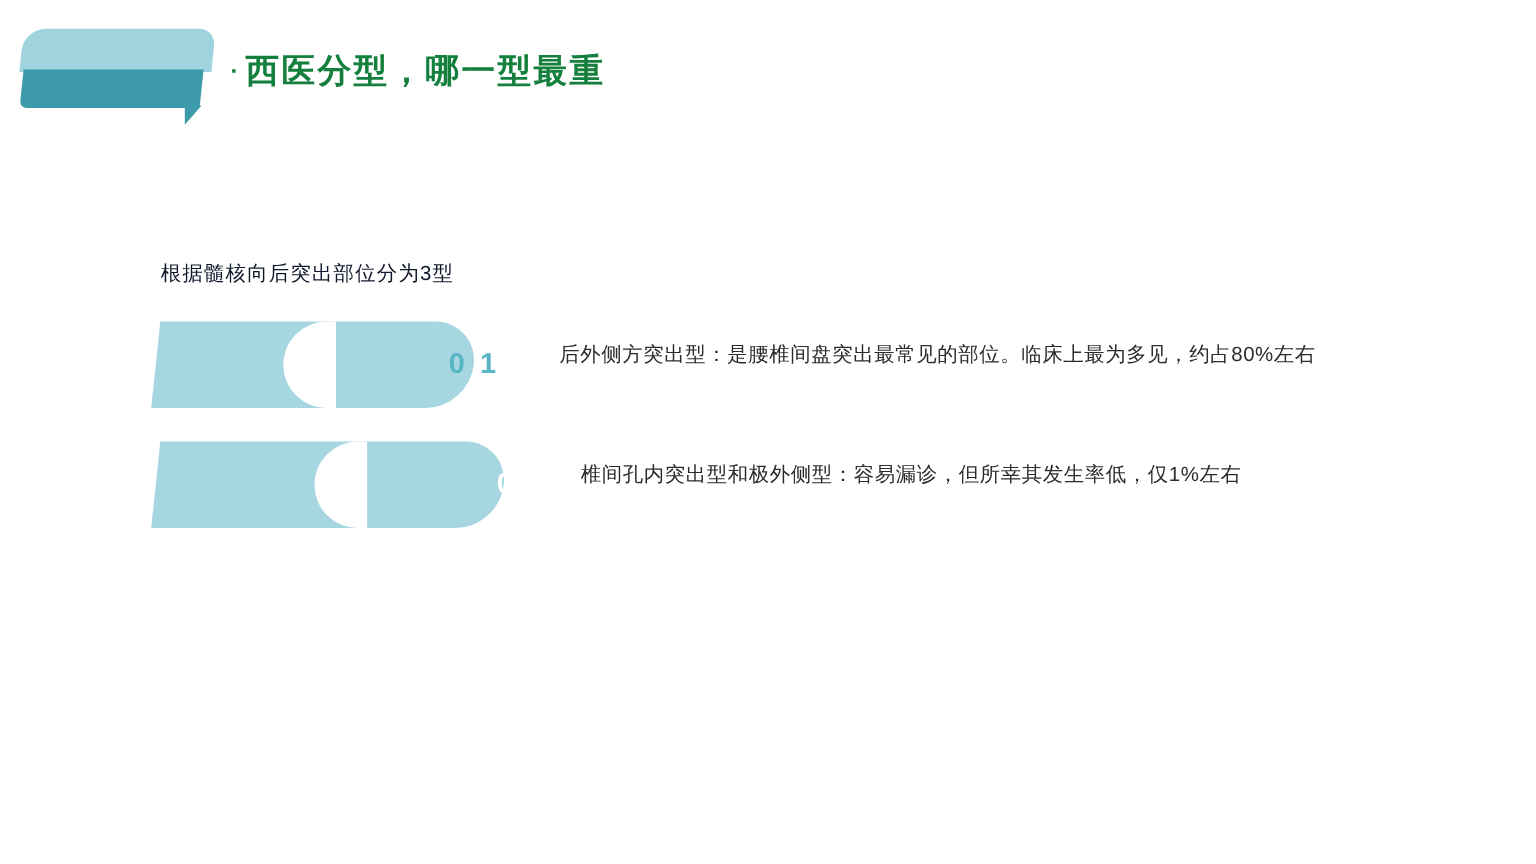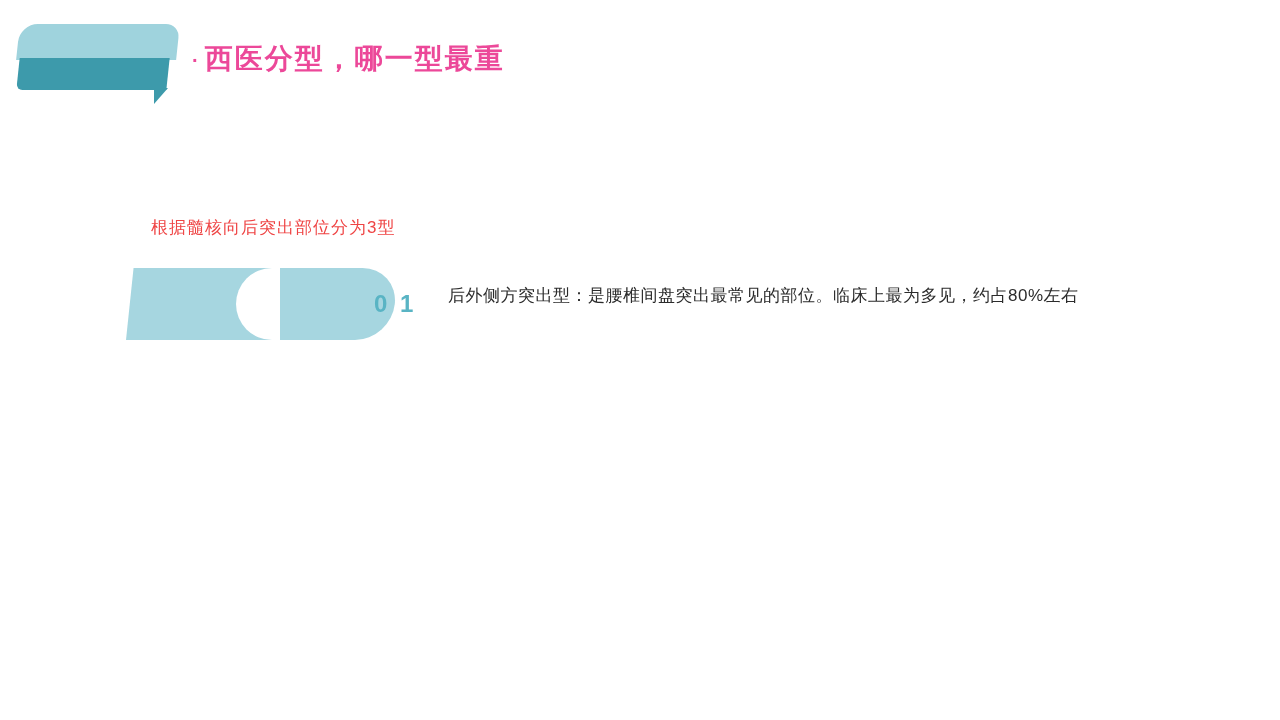--- a/index.html
+++ b/index.html
@@ -59,37 +59,37 @@
     height: 0;
     border-left: 14px solid #3d9aab;
     border-bottom: 16px solid transparent;
   }
   .header-title {
     position: absolute;
     left: 192px;
     top: 40px;
     font-size: 28px;
     font-weight: bold;
-    color: #ec4899;
+    color: #15803d;
     letter-spacing: 2px;
     white-space: nowrap;
   }
   .header-title .dot {
     font-size: 20px;
     vertical-align: middle;
     margin-right: 4px;
   }
 
   
   .intro {
     position: absolute;
-    left: 151px;
+    left: 134px;
     top: 216px;
     font-size: 17px;
-    color: #ef4444;
+    color: #0f172a;
     letter-spacing: 1px;
   }
 
   .rows {
     position: absolute;
     left: 0;
     top: 268px;
     width: 1280px;
   }
   .row {
@@ -139,21 +139,21 @@
     line-height: 32px;
     color: #2b2b2b;
     letter-spacing: 0.5px;
   }
 
   
   .row1 .bar { width: 265px; }
   .row1 .bar-skew { background: #a6d6e0; }
   .row1 .bar-notch { left: 236px; }
   .row1 .bar-num { left: 374px; color: #59b4c4; }
-  .row1 .bar-text { left: 448px; width: 740px; }
+  .row1 .bar-text { left: 466px; width: 740px; }
 
   
   .row2 .bar { width: 322px; }
   .row2 .bar-skew { background: #3d9aab; }
   .row2 .bar-notch { left: 292px; }
   .row2 .bar-num { left: 452px; color: #3d9aab; }
   .row2 .bar-text { left: 520px; width: 700px; }
 
   
   .row3 .bar { width: 290px; }
@@ -183,14 +183,22 @@
   <div class="row row1">
     <div class="bar">
       <div class="bar-skew"></div>
     </div>
     <div class="bar-notch"></div>
     <div class="bar-num">0 1</div>
     <div class="bar-text">后外侧方突出型：是腰椎间盘突出最常见的部位。临床上最为多见，约占80%左右</div>
   </div>
 
 
+  <div class="row row3">
+    <div class="bar">
+      <div class="bar-skew"></div>
+    </div>
+    <div class="bar-notch"></div>
+    <div class="bar-num">0 3</div>
+    <div class="bar-text">椎间孔内突出型和极外侧型：容易漏诊，但所幸其发生率低，仅1%左右</div>
+  </div>
 
 </div>
 
 </body></html>

